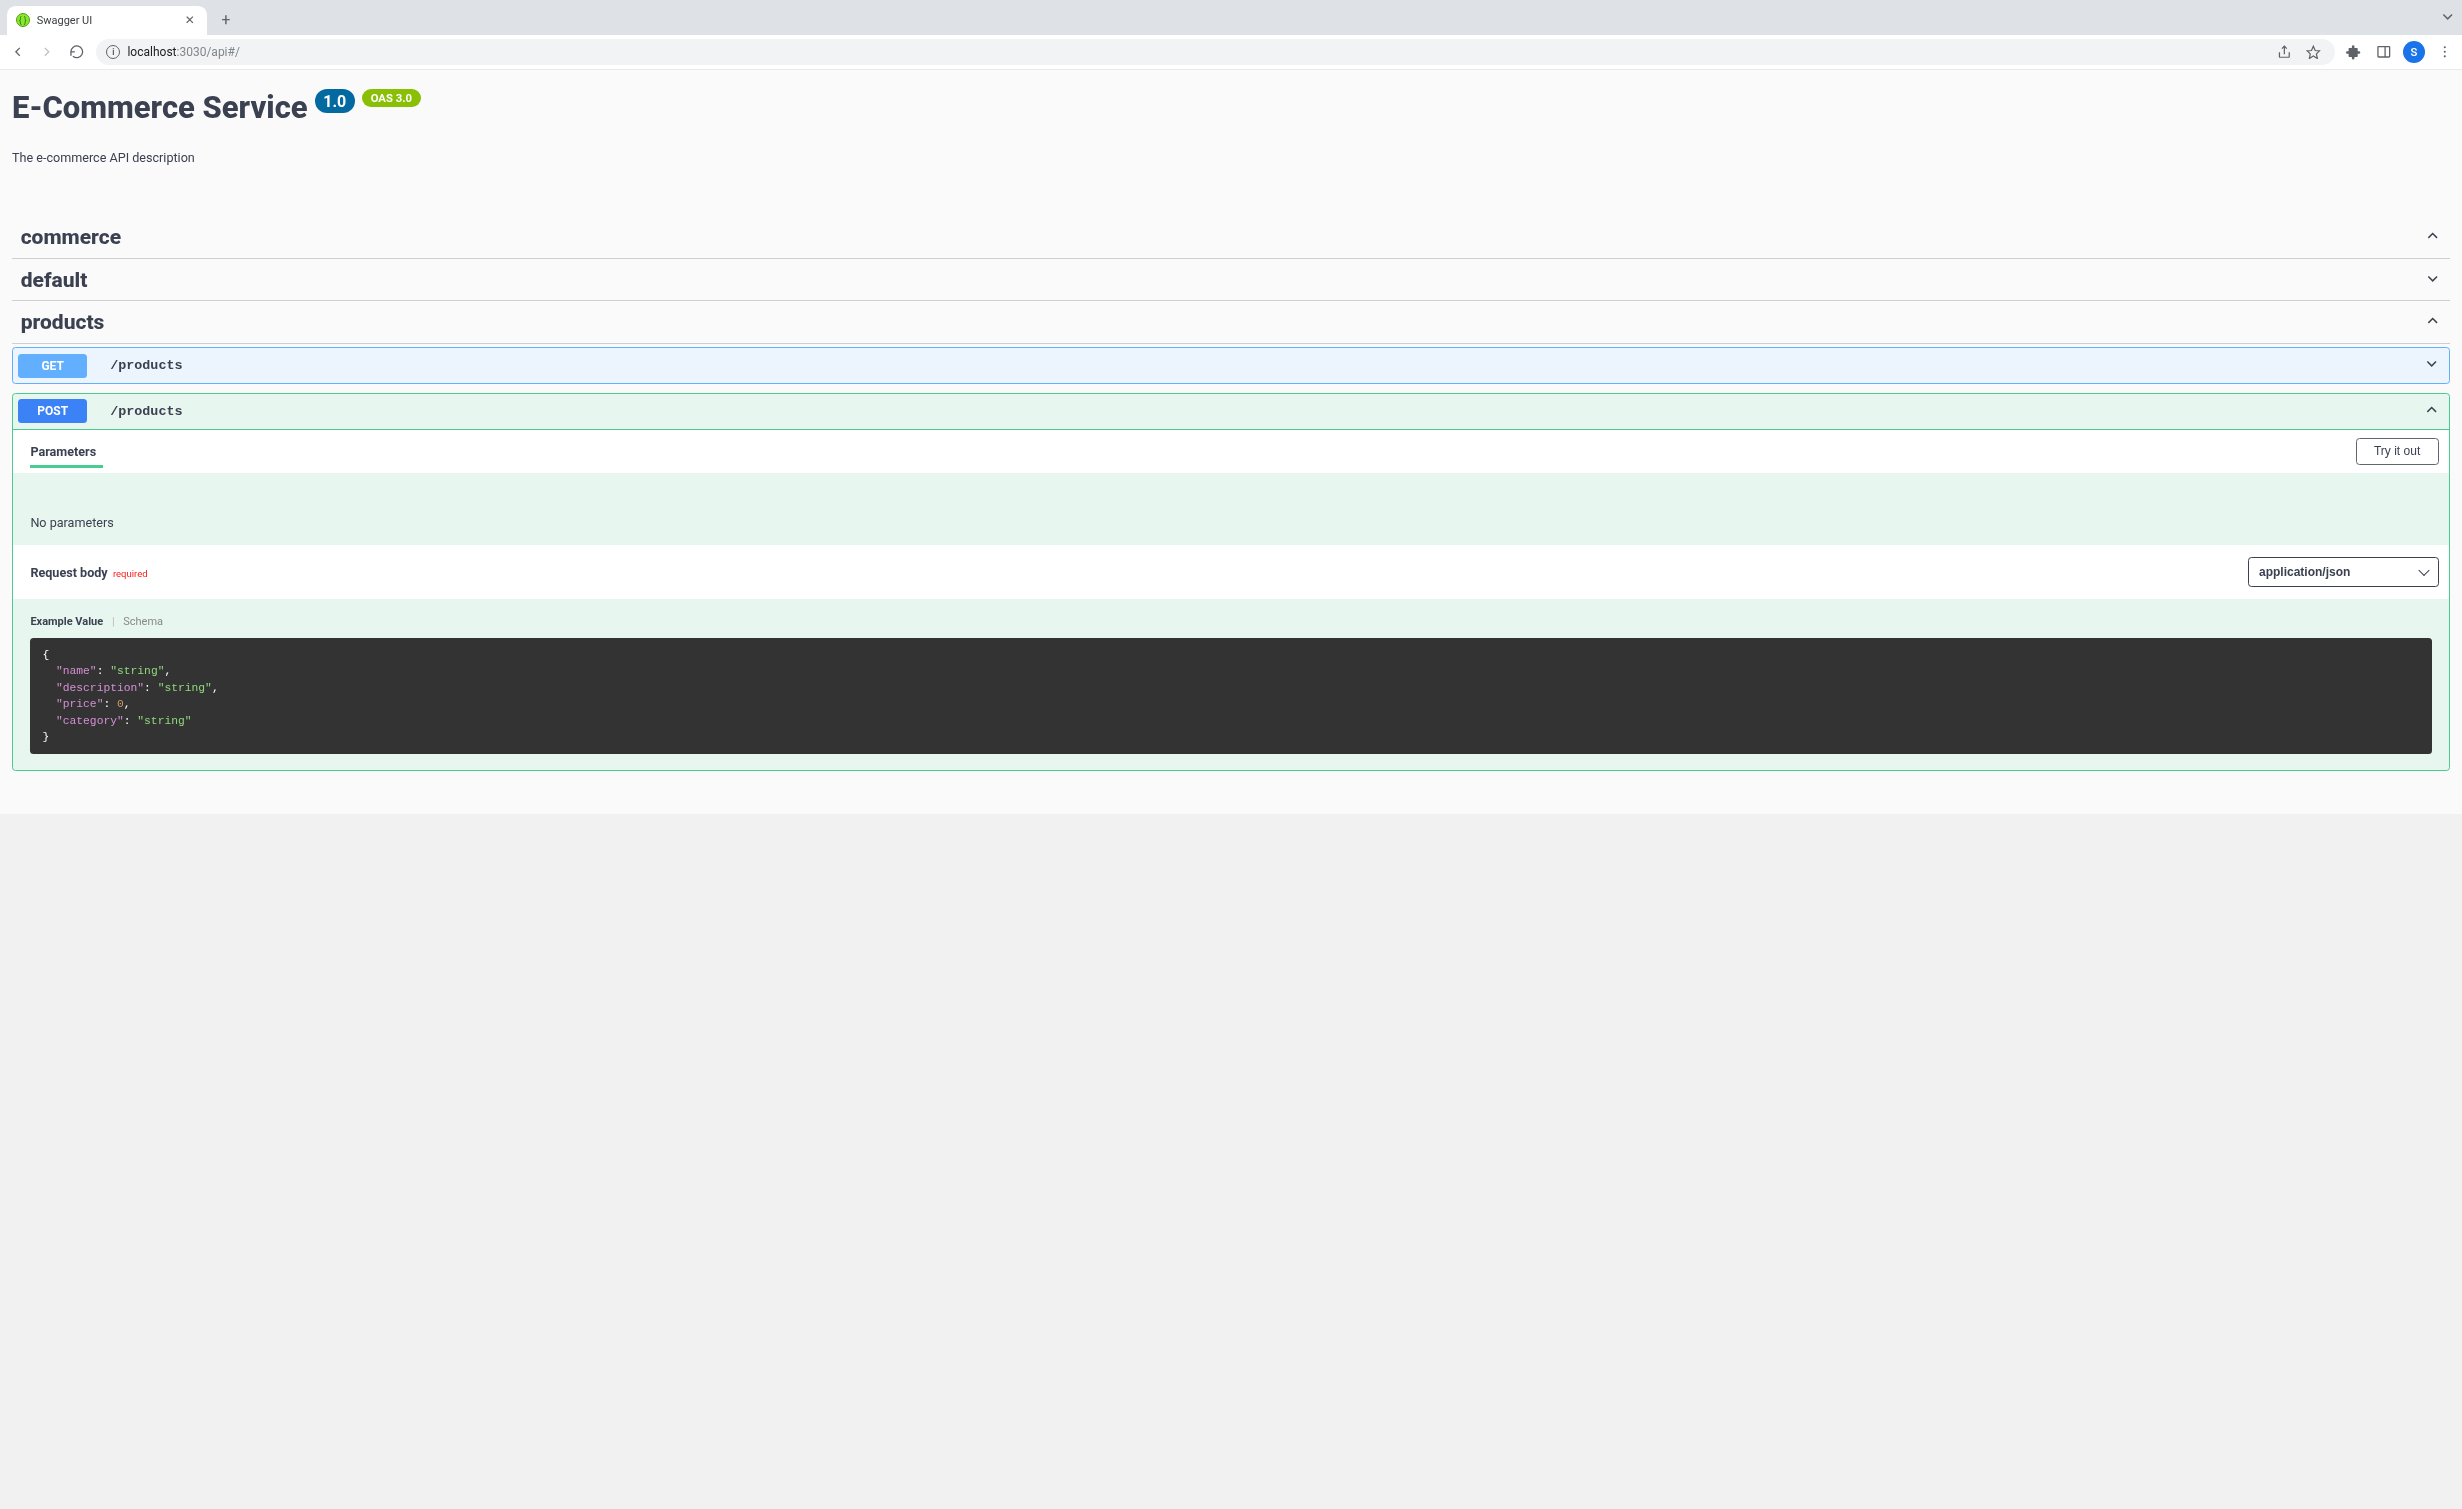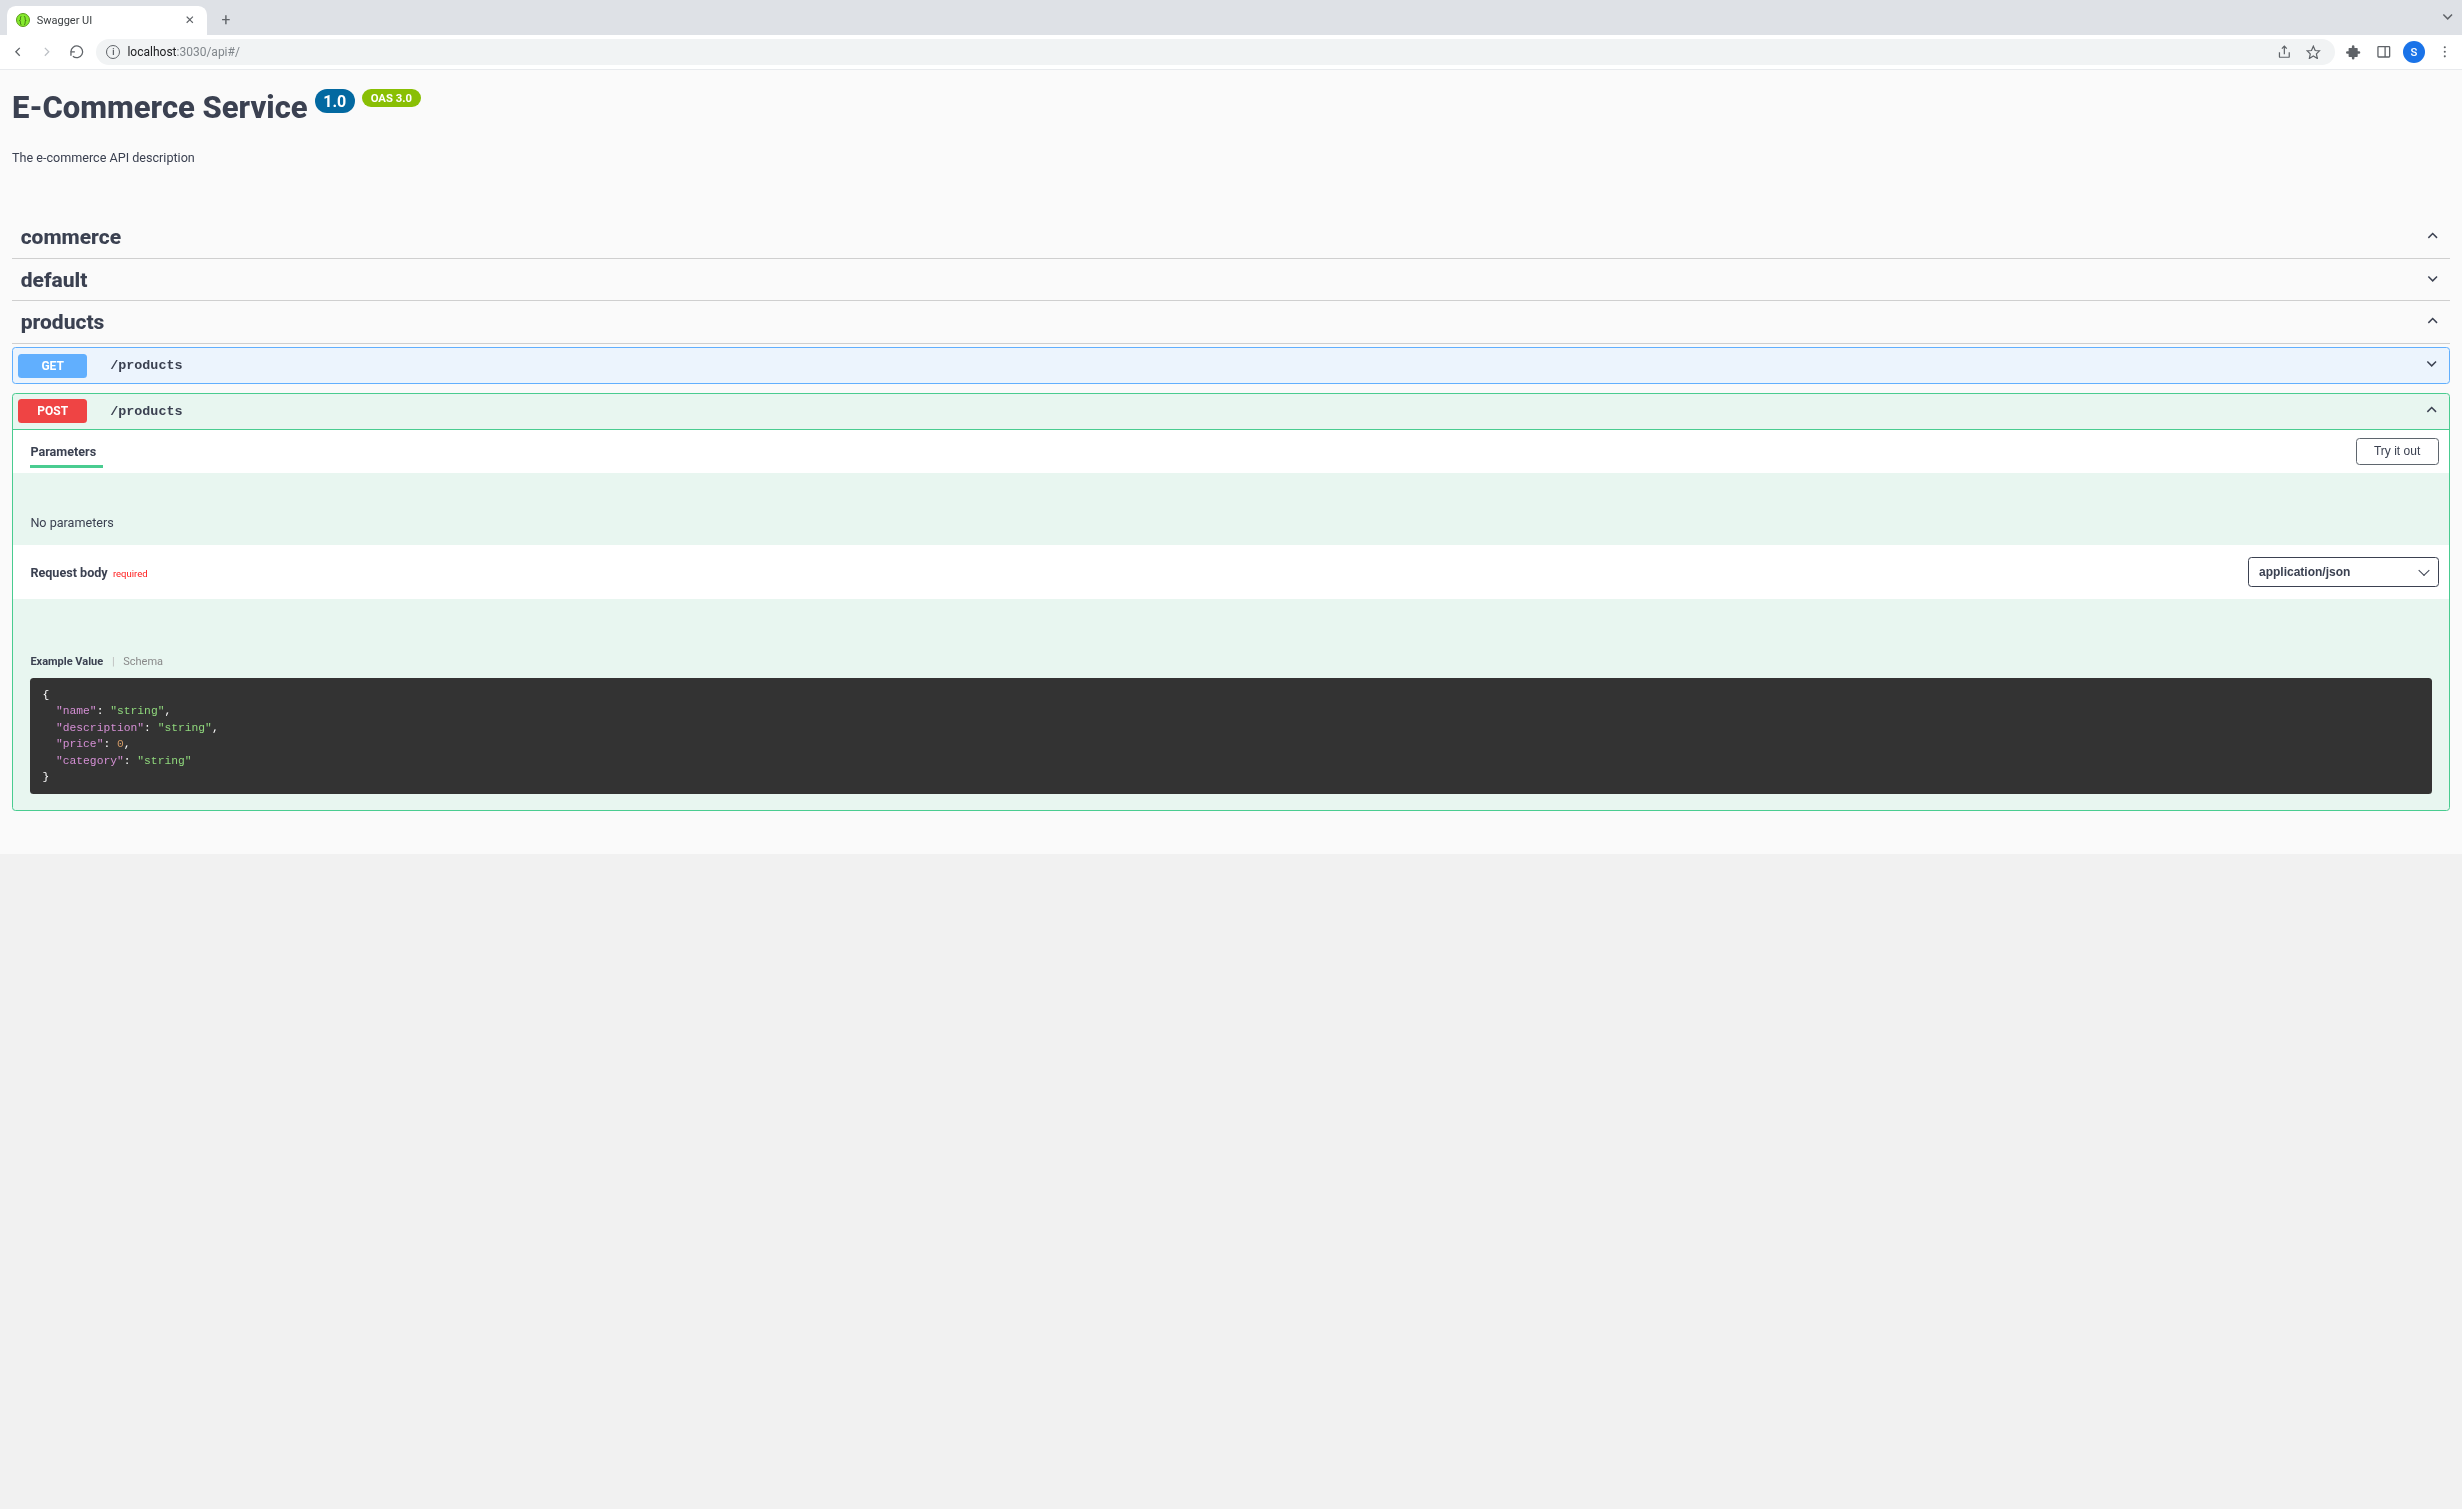--- a/index.html
+++ b/index.html
@@ -166,21 +166,21 @@
     cursor: pointer;
   }
   .method {
     min-width: 69px; text-align: center;
     color: #fff; font-weight: 700;
     border-radius: 3.5px;
     padding: 5.2px 0;
     font-size: 12px;
   }
   .method.get { background: #61affe; }
-  .method.post { background: #ef4444; }
+  .method.post { background: #3b82f6; }
   .path {
     font-family: "SFMono-Regular", Consolas, "Liberation Mono", Menlo, monospace;
     font-size: 13.4px; font-weight: 700; color: #3b4151;
   }
   .op-summary .spacer { flex: 1; }
   .op-body.post { border-top: 0.9px solid #49cc90; }
   .op-body { background: transparent; }
   .params-head {
     background: #fff;
     display: flex; align-items: center; justify-content: space-between;
@@ -233,21 +233,20 @@
     width: 7px; height: 7px;
     border-right: 1.7px solid #3b4151;
     border-bottom: 1.7px solid #3b4151;
     transform: translateY(-70%) rotate(45deg);
     pointer-events: none;
   }
   .example-row {
     display: flex; gap: 8.7px;
     padding: 15.6px 17.4px 5.2px 17.4px;
     font-size: 11px;
-    margin-top: 40px;
   }
   .ex-tab { font-weight: 700; color: #3b4151; }
   .ex-divider { color: #bbb; }
   .ex-schema { color: #888; font-weight: 400; cursor: pointer; }
   .code-block {
     margin: 5.2px 17.4px 15.6px 17.4px;
     background: #333333;
     color: #fff;
     border-radius: 3.5px;
     padding: 8.7px 12px;

